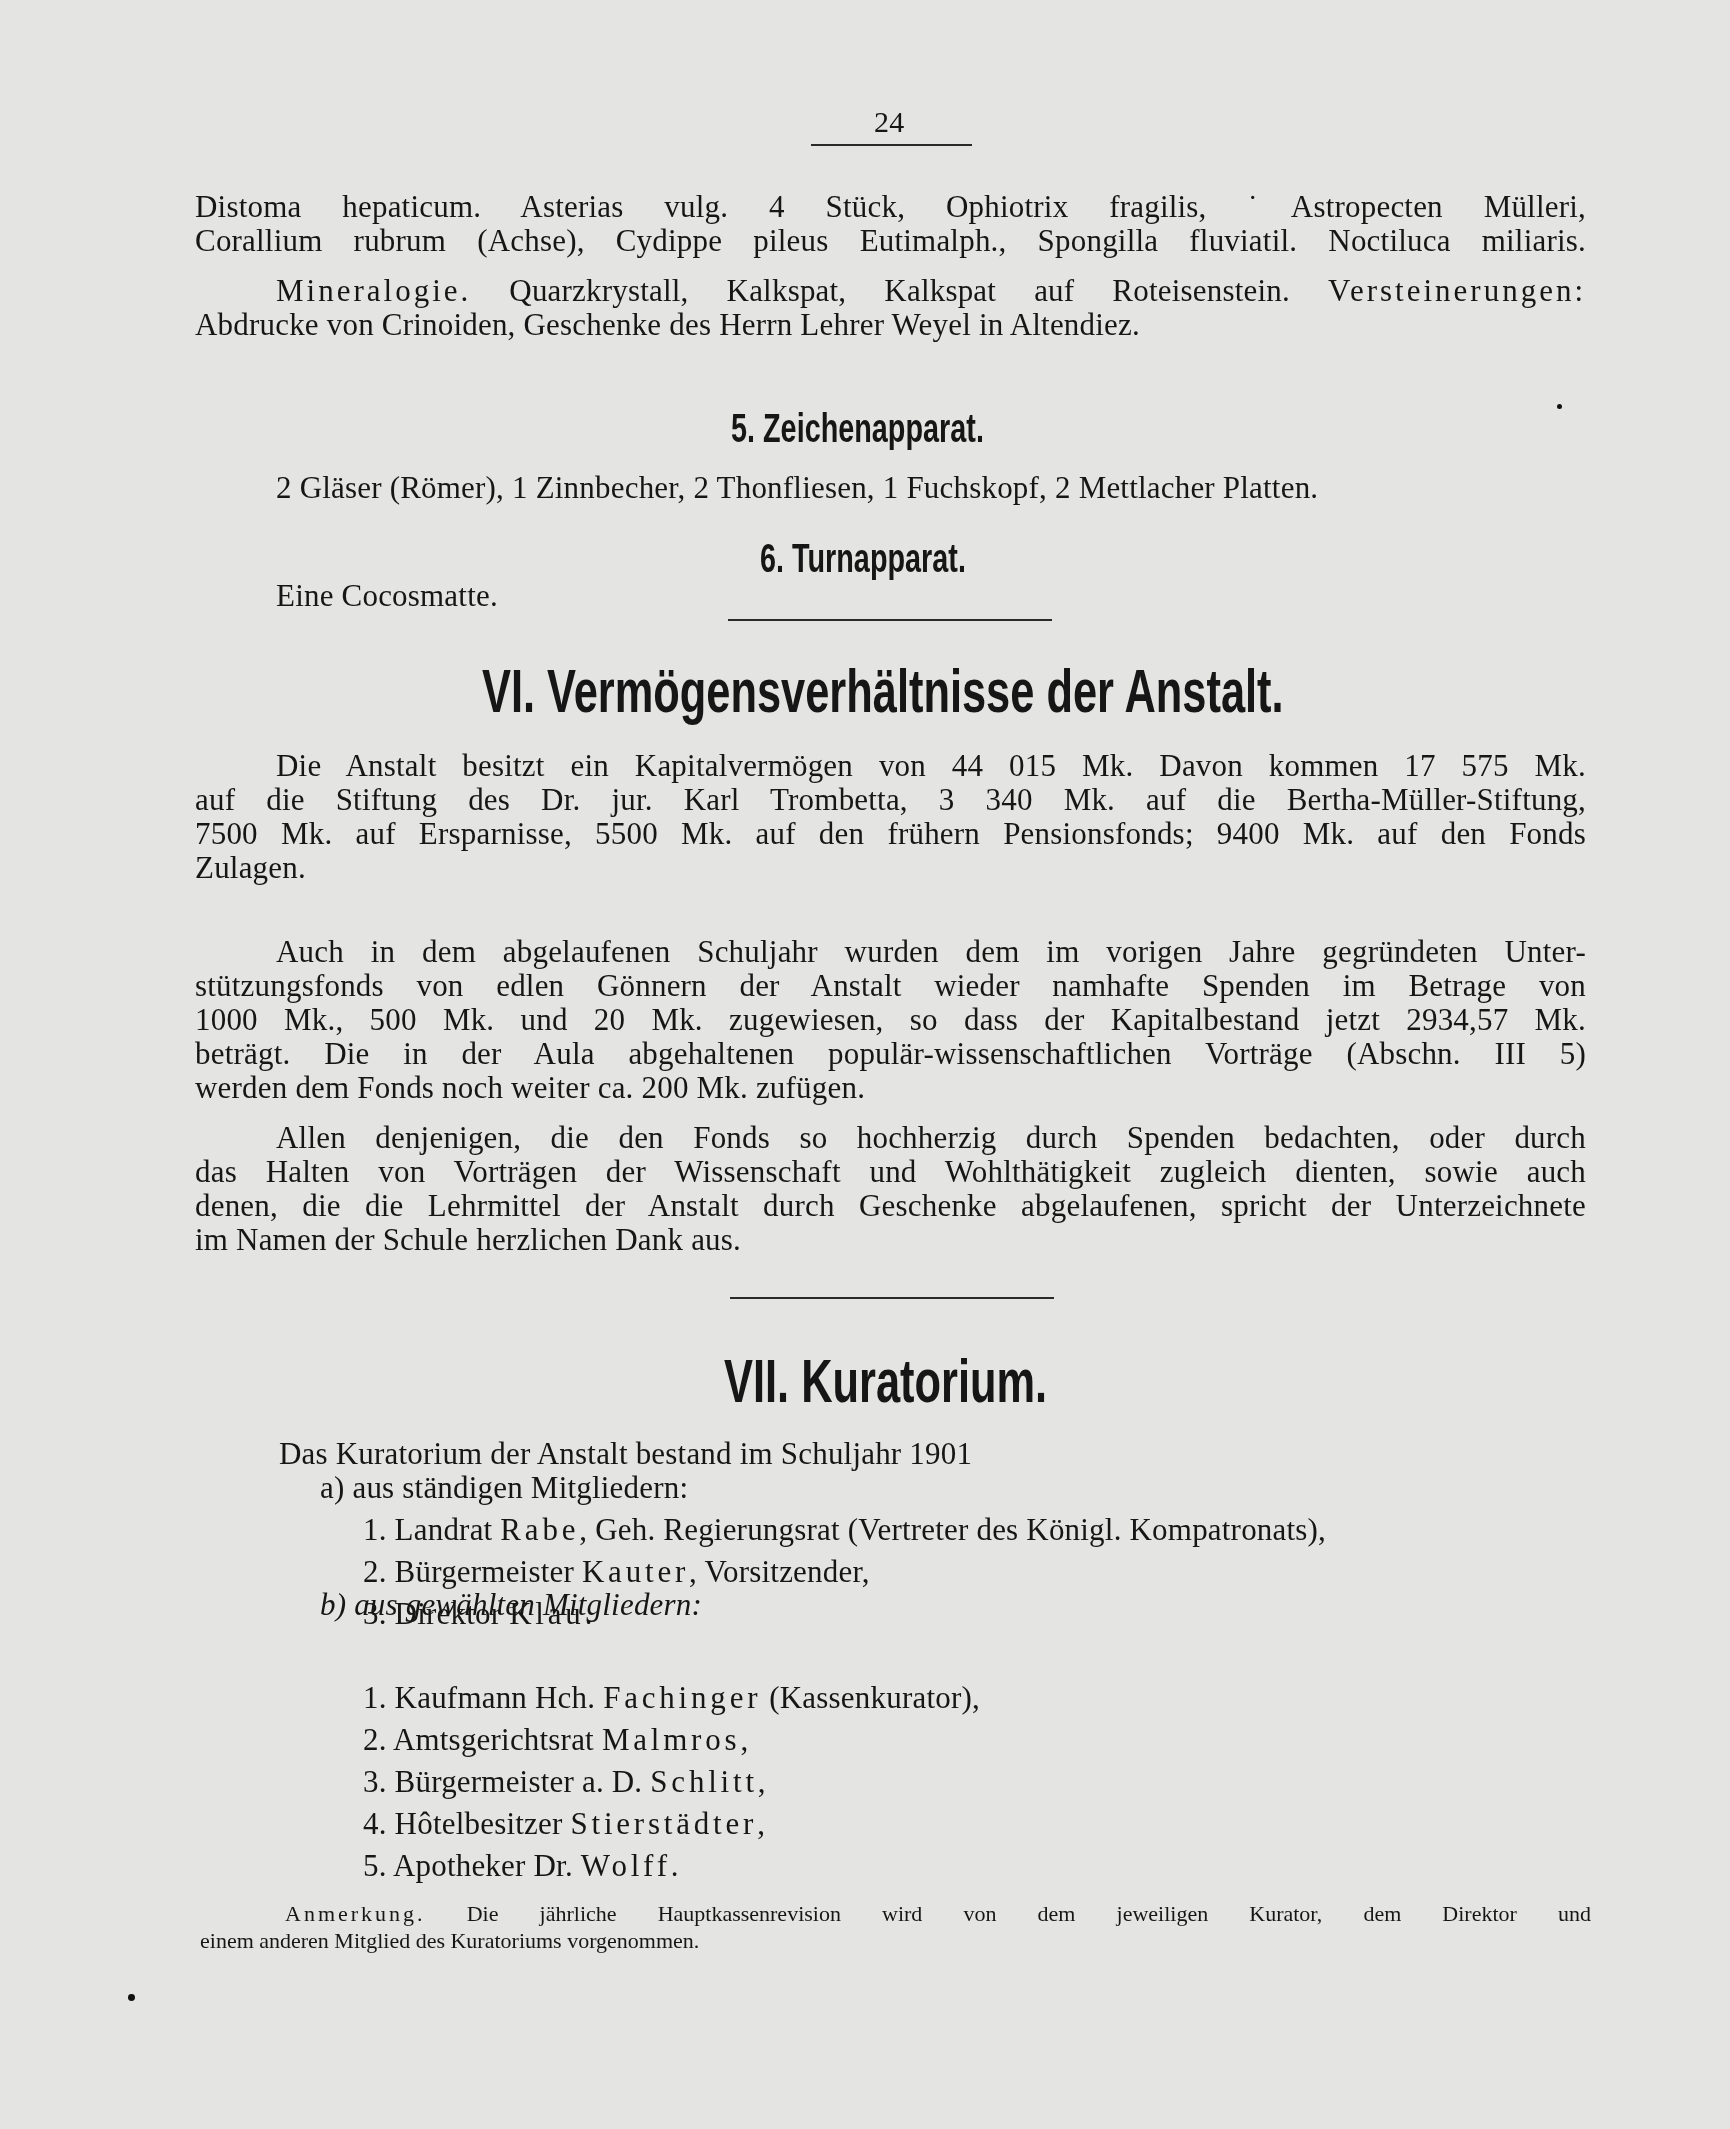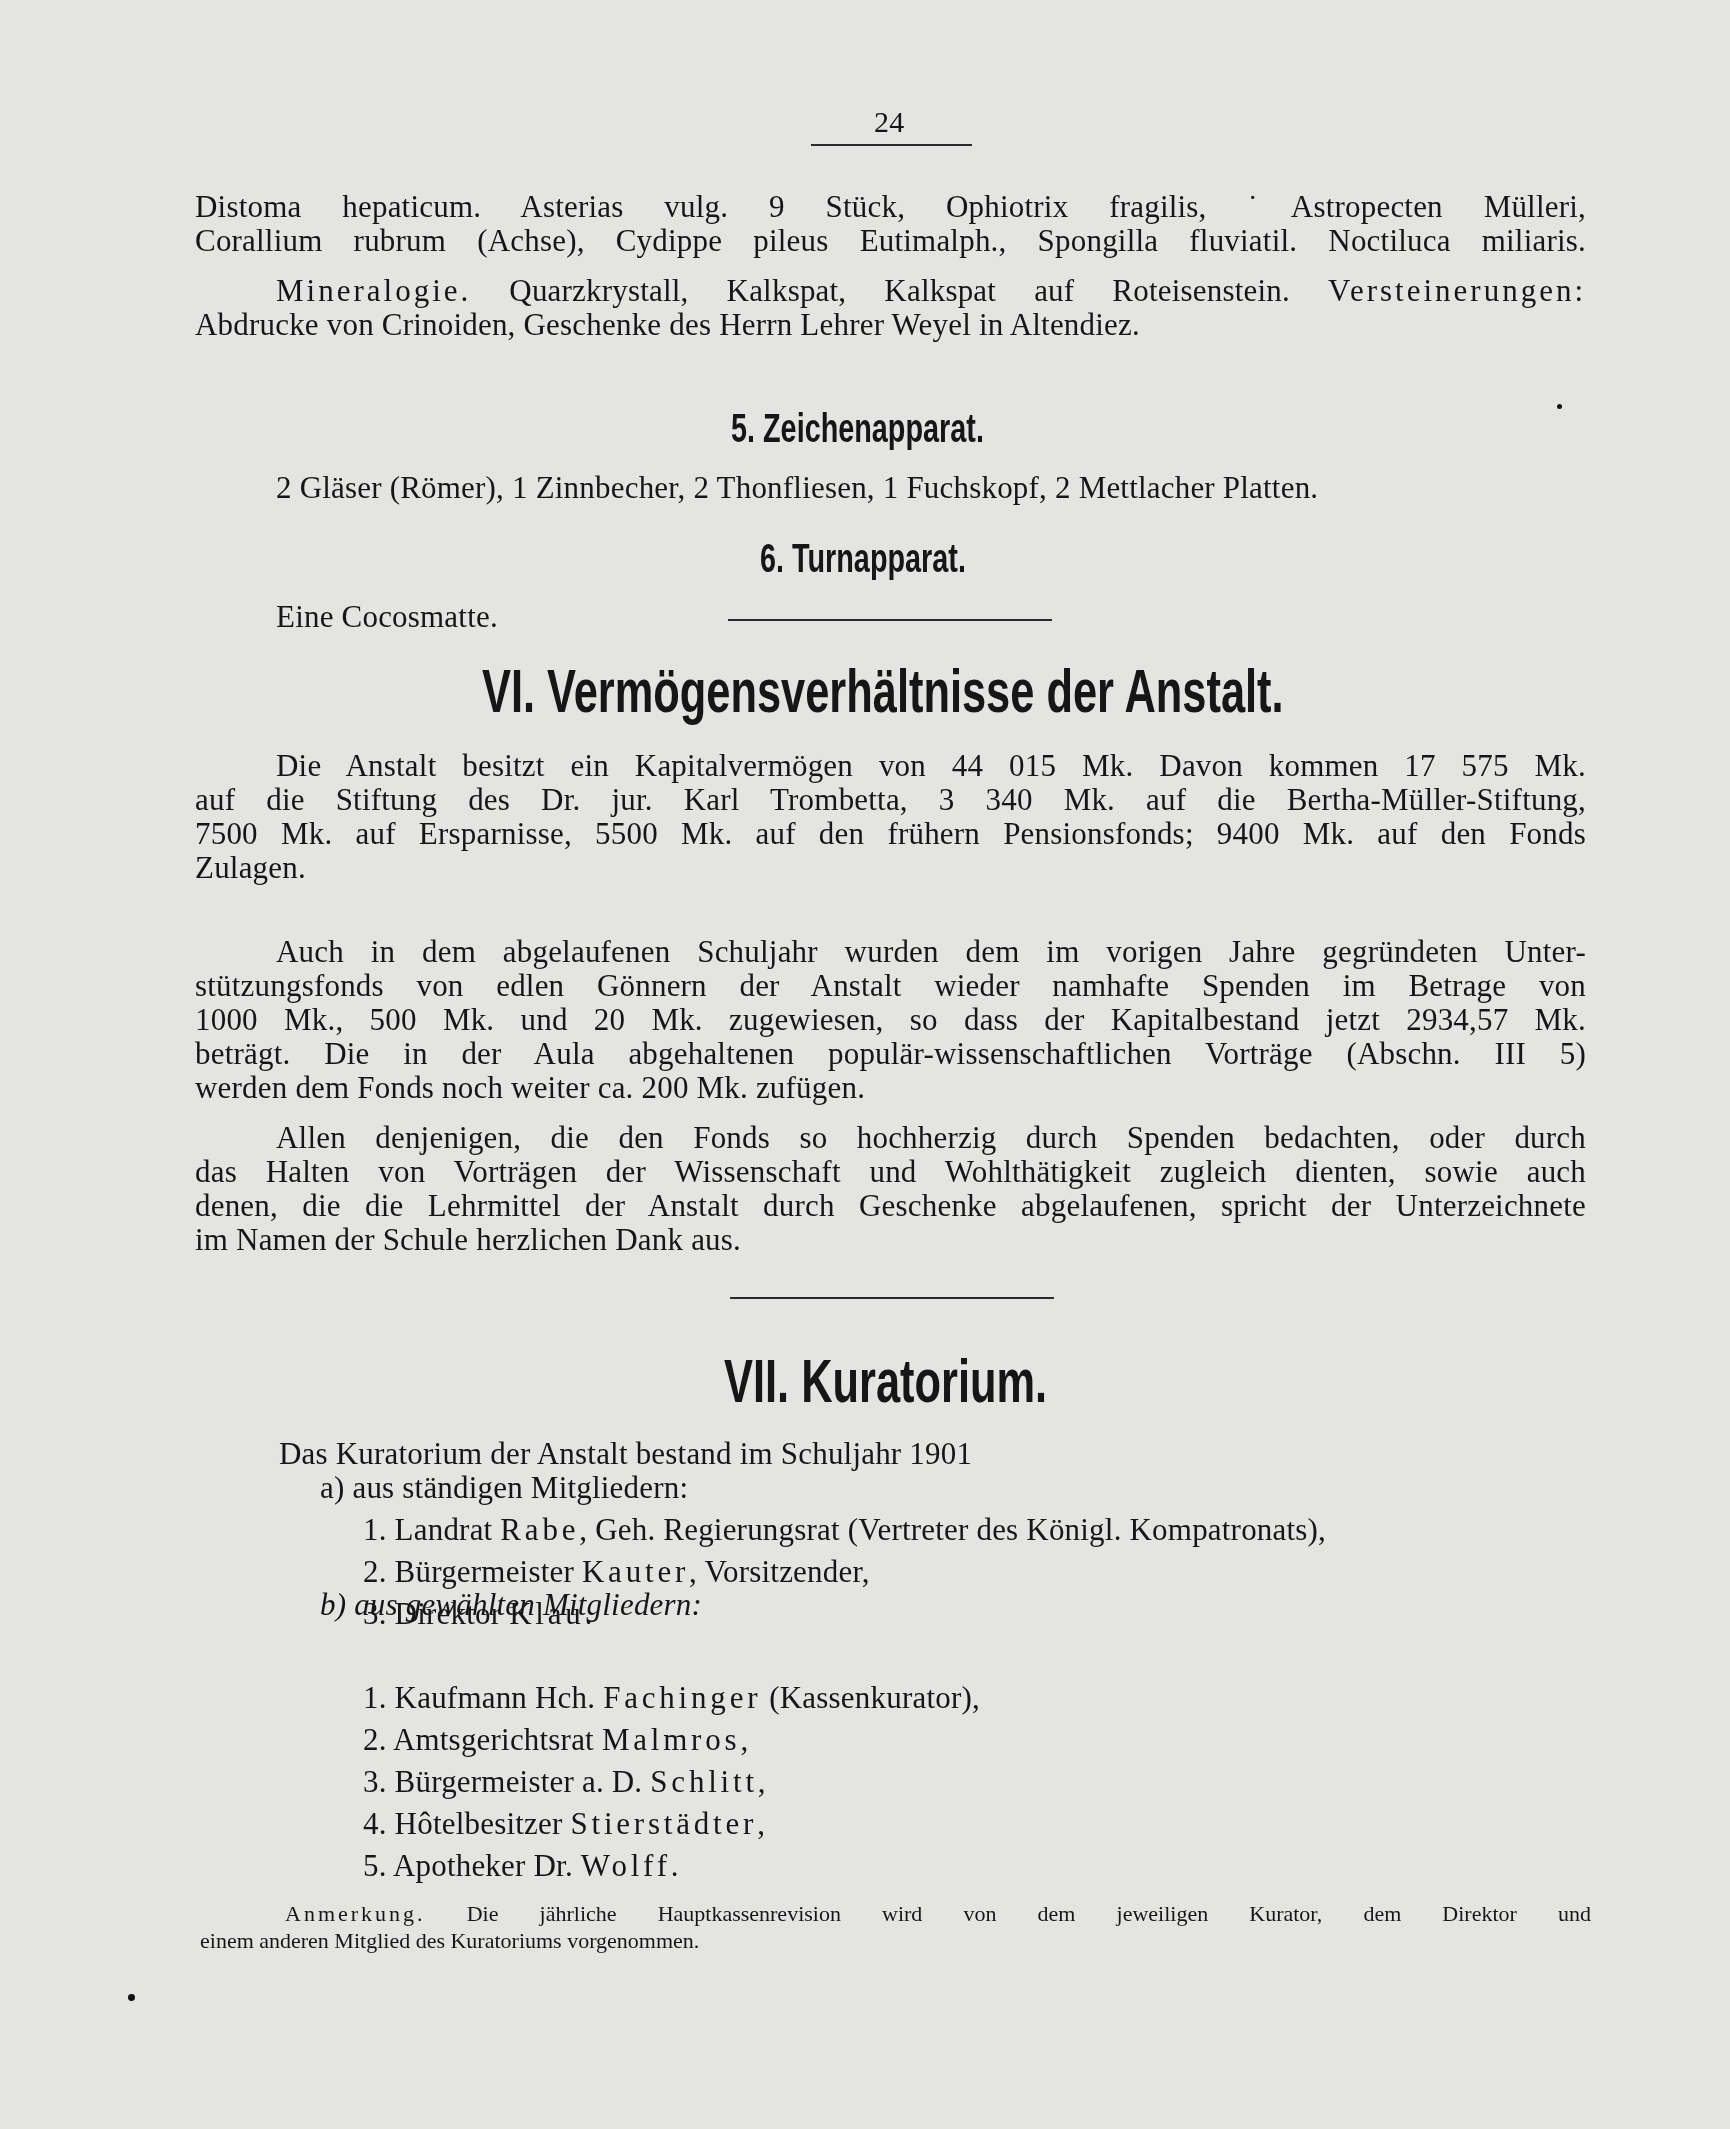--- a/index.html
+++ b/index.html
@@ -24,39 +24,39 @@
 </style>
 </head>
 <body>
 
 <div class="page">
 
   <div class="abs body-text" style="left:874px; top:105px; font-size:30px;">24</div>
   <div class="rule" style="left:811px; top:144px; width:161px;"></div>
 
   <div class="abs body-text just" style="left:195px; top:190px; width:1391px;">
-    <span class="line">Distoma hepaticum. Asterias vulg. 9 Stück, Ophiotrix fragilis, ˙Astropecten Mülleri,</span>
+    <span class="line">Distoma hepaticum. Asterias vulg. 4 Stück, Ophiotrix fragilis, ˙Astropecten Mülleri,</span>
     <span class="line">Corallium rubrum (Achse), Cydippe pileus Eutimalph., Spongilla fluviatil. Noctiluca miliaris.</span>
   </div>
 
   <div class="abs body-text" style="left:195px; top:274px; width:1391px;">
     <span class="line just" style="padding-left:81px;">
       <span class="spaced">Mineralogie.</span>
       <span>Quarzkrystall, Kalkspat, Kalkspat auf Roteisenstein.</span>
       <span class="spaced">Versteinerungen:</span>
     </span>
     <span class="line">Abdrucke von Crinoiden, Geschenke des Herrn Lehrer Weyel in Altendiez.</span>
   </div>
 
   <div class="abs cond" style="left:731px; top:406px; font-size:40px; transform:scaleX(0.72);">5. Zeichenapparat.</div>
   <div class="abs body-text" style="left:276px; top:471px; width:1247px;">2 Gläser (Römer), 1 Zinnbecher, 2 Thonfliesen, 1 Fuchskopf, 2 Mettlacher Platten.</div>
   <div class="dot" style="left:1557px; top:404px; width:5.3px; height:5.3px;"></div>
 
   <div class="abs cond" style="left:760px; top:536px; font-size:40px; transform:scaleX(0.72);">6. Turnapparat.</div>
-  <div class="abs body-text" style="left:276px; top:600px;">Eine Cocosmatte.</div>
+  <div class="abs body-text" style="left:276px; top:579px;">Eine Cocosmatte.</div>
   <div class="rule" style="left:728px; top:619px; width:324px;"></div>
 
   <div class="abs cond" style="left:482px; top:655px; font-size:62px; transform:scaleX(0.70);">VI. Vermögensverhältnisse der Anstalt.</div>
 
   <div class="abs body-text" style="left:195px; top:749px; width:1391px;">
     <span class="line just" style="padding-left:81px;">Die Anstalt besitzt ein Kapitalvermögen von 44 015 Mk. Davon kommen 17 575 Mk.</span>
     <span class="line just">auf die Stiftung des Dr. jur. Karl Trombetta, 3 340 Mk. auf die Bertha-Müller-Stiftung,</span>
     <span class="line just">7500 Mk. auf Ersparnisse, 5500 Mk. auf den frühern Pensionsfonds; 9400 Mk. auf den Fonds</span>
     <span class="line">Zulagen.</span>
   </div>

